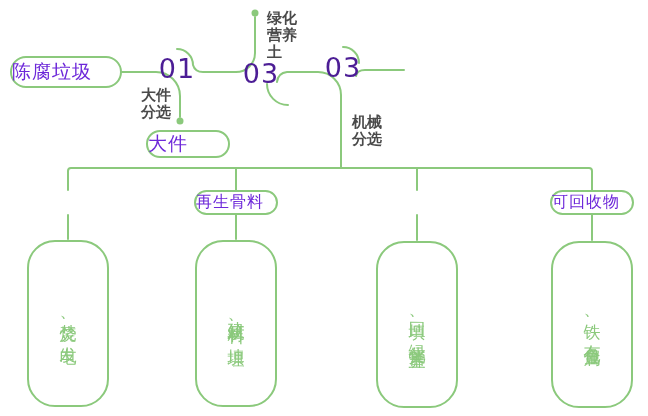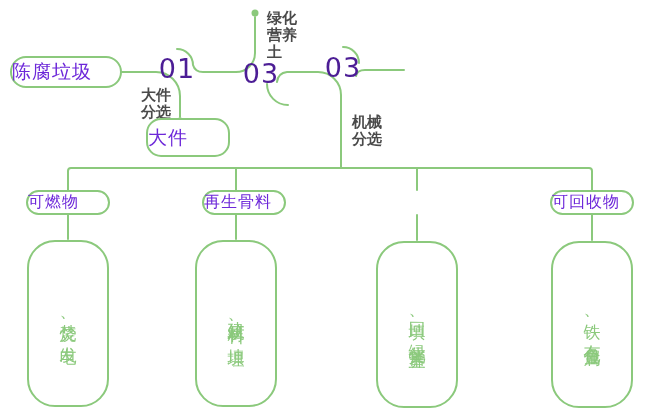--- a/index.html
+++ b/index.html
@@ -7,24 +7,24 @@
     position:relative;width:648px;height:416px;background:#ffffff;overflow:hidden;
     font-family:"DejaVu Sans","Liberation Sans",sans-serif;
   }
   #wires{position:absolute;left:0;top:0;width:648px;height:416px;}
   .pill{
     position:absolute;box-sizing:border-box;border:2px solid #8BC97C;color:#6d28d9;
     display:flex;align-items:center;justify-content:flex-start;background:#fff;
     white-space:nowrap;letter-spacing:1px;
   }
   .pill.src{left:10px;top:56px;width:112px;height:32px;border-radius:17px;font-size:19px;}
-  .pill.large{left:146px;top:118px;width:84px;height:39px;border-radius:15px;font-size:19px;}
+  .pill.large{left:146px;top:130px;width:84px;height:28px;border-radius:15px;font-size:19px;}
   .pill.cat{top:190px;width:84px;height:25px;border-radius:13px;font-size:16px;}
   .pill.cat.c1{left:26px;}
-  .pill.cat.c2{left:194px;margin-left:8px;}
+  .pill.cat.c2{left:194px;}
   .pill.cat.c3{left:375px;}
   .pill.cat.c4{left:550px;}
   .num{
     position:absolute;color:#4c1d95;font-size:27px;line-height:1;width:44px;
     text-align:center;letter-spacing:1px;
   }
   .num.n1{left:155px;top:55px;}
   .num.n2{left:239px;top:60px;}
   .num.n3{left:321px;top:54px;}
   .lbl{
@@ -80,23 +80,20 @@
   <div class="num n3">03</div>
 
   <div class="lbl bulk">大件分选</div>
   <div class="lbl bio">绿化营养土</div>
   <div class="lbl mech">机械分选</div>
 
   <div class="pill large">
     <span>大件</span>
   </div>
 
-  <div class="pill cat c1">
-    <span>可燃物</span>
-  </div>
   <div class="pill cat c2">
     <span>再生骨料</span>
   </div>
   <div class="pill cat c4">
     <span>可回收物</span>
   </div>
 
   <div class="box b1">
     <span class="vtext">焚烧、发电</span>
   </div>

